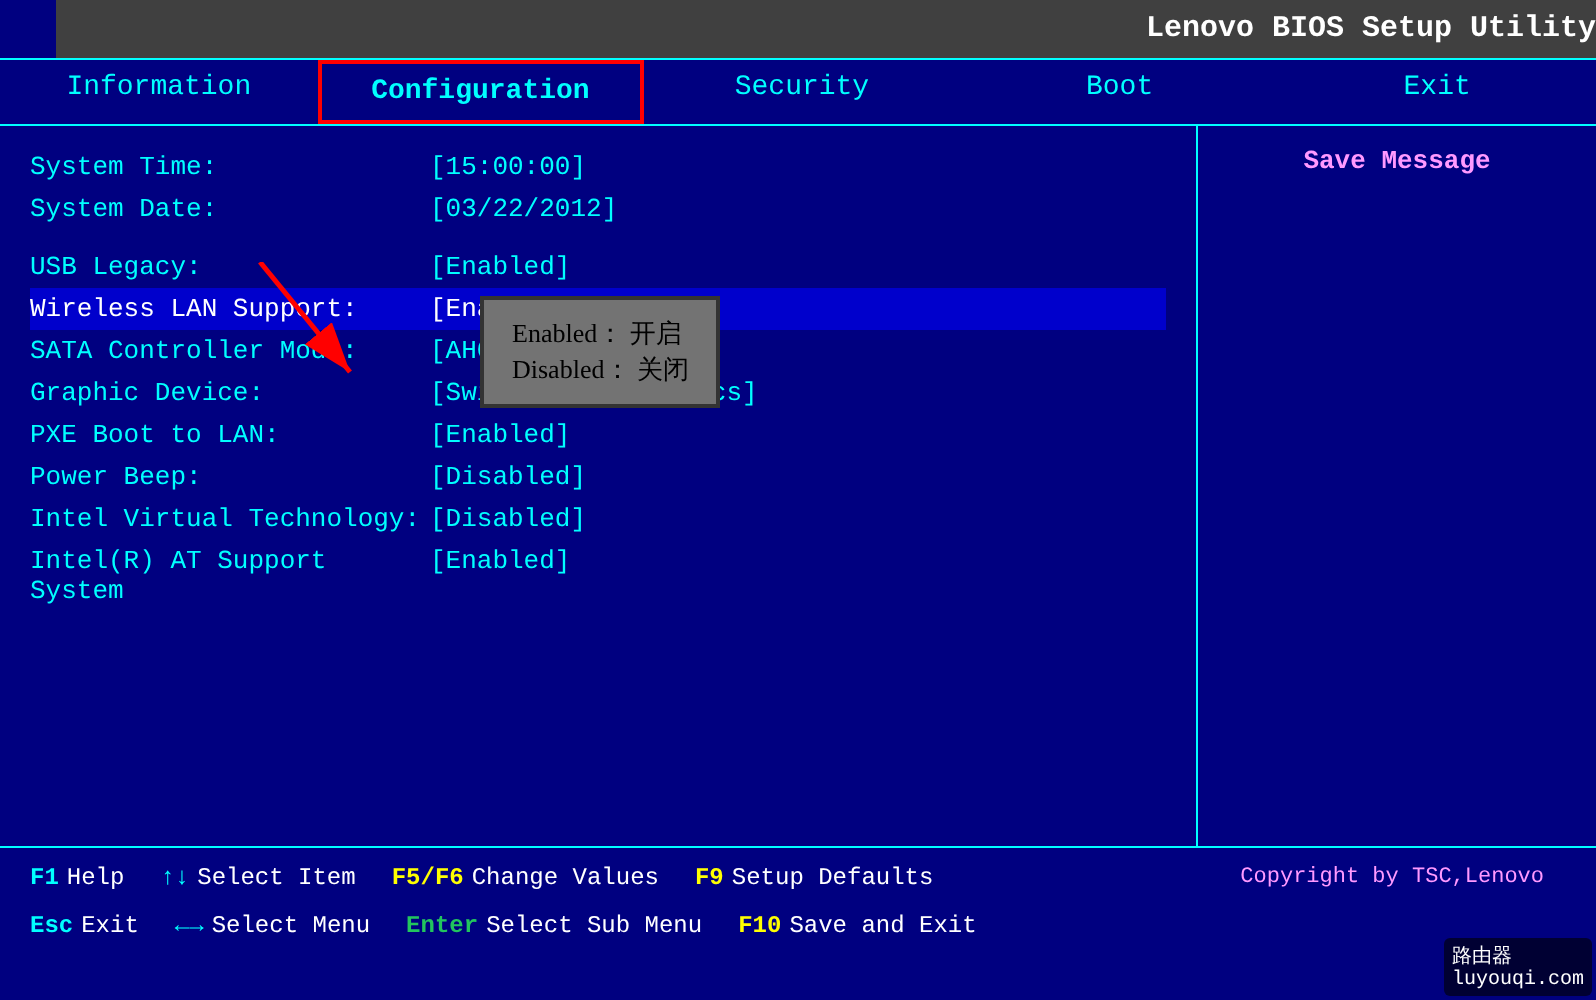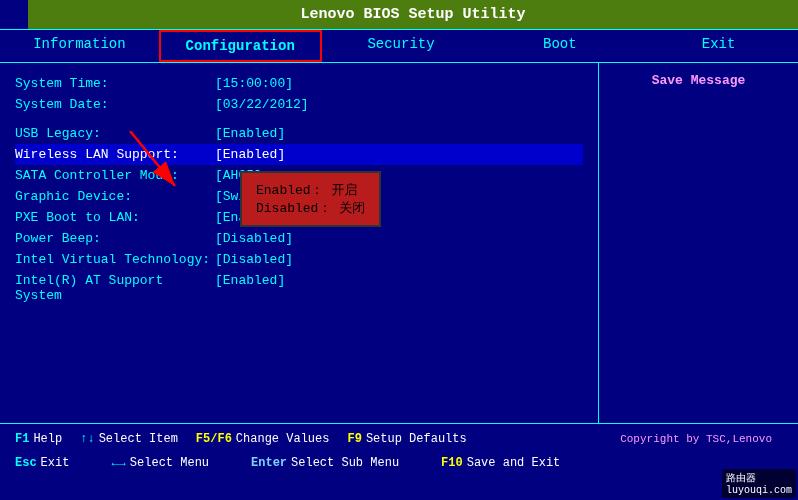--- a/index.html
+++ b/index.html
@@ -7,22 +7,22 @@
       width: 798px;
       height: 500px;
       background: #000080;
       font-family: 'Courier New', monospace;
       overflow: hidden;
       color: #00ffff;
     }
 
     
     #title-bar {
-      background: #4d7c0f;
-      text-align: center;
+      background: #404040;
+      text-align: right;
       padding: 6px 0;
       font-size: 15px;
       font-weight: bold;
       color: white;
       margin-left: 28px;
     }
 
     
     #nav-tabs {
       display: flex;
@@ -83,29 +83,29 @@
     }
 
     .config-row.highlighted .config-label,
     .config-row.highlighted .config-value {
       color: white;
     }
 
     
     #popup-box {
       position: absolute;
-      top: 108px;
+      top: 85px;
       left: 240px;
-      background: #b91c1c;
+      background: #737373;
       border: 2px solid #333333;
       padding: 8px 14px;
       font-size: 13px;
       color: #000000;
       z-index: 10;
-      font-family: Liberation Mono, monospace;
+      font-family: Liberation Serif, serif;
     }
 
     
     #right-panel {
       width: 200px;
       background: #000080;
       border-left: 1px solid #00ffff;
       padding: 10px;
     }
 
@@ -282,31 +282,31 @@
       </div>
       <div class="status-item">
         <span style="color: rgb(255, 255, 0); margin-right: 4px; font-weight: bold;">F5/F6</span>
         <span class="status-desc">Change Values</span>
       </div>
       <div class="status-item">
         <span style="color: rgb(255, 255, 0); margin-right: 4px; font-weight: bold;">F9</span>
         <span class="status-desc">Setup Defaults</span>
       </div>
     </div>
-    <div style="display: flex; width: 100%; gap: 24px;">
+    <div style="display: flex; width: 100%;">
       <div class="status-item">
         <span style="color: rgb(0, 255, 255); margin-right: 4px; font-weight: bold;">Esc</span>
         <span class="status-desc">Exit</span>
       </div>
       <div class="status-item">
         <span style="color: rgb(0, 255, 255); margin-right: 4px; font-weight: bold;">←→</span>
         <span class="status-desc">Select Menu</span>
       </div>
       <div class="status-item">
-        <span style="color: #7dd3fc; margin-right: 4px; font-weight: bold;">Enter</span>
+        <span style="color: #22c55e; margin-right: 4px; font-weight: bold;">Enter</span>
         <span class="status-desc">Select Sub Menu</span>
       </div>
       <div class="status-item">
         <span style="color: rgb(255, 255, 0); margin-right: 4px; font-weight: bold;">F10</span>
         <span class="status-desc">Save and Exit</span>
       </div>
     </div>
   </div>
 
 <div id="watermark">路由器<br>luyouqi.com</div>

